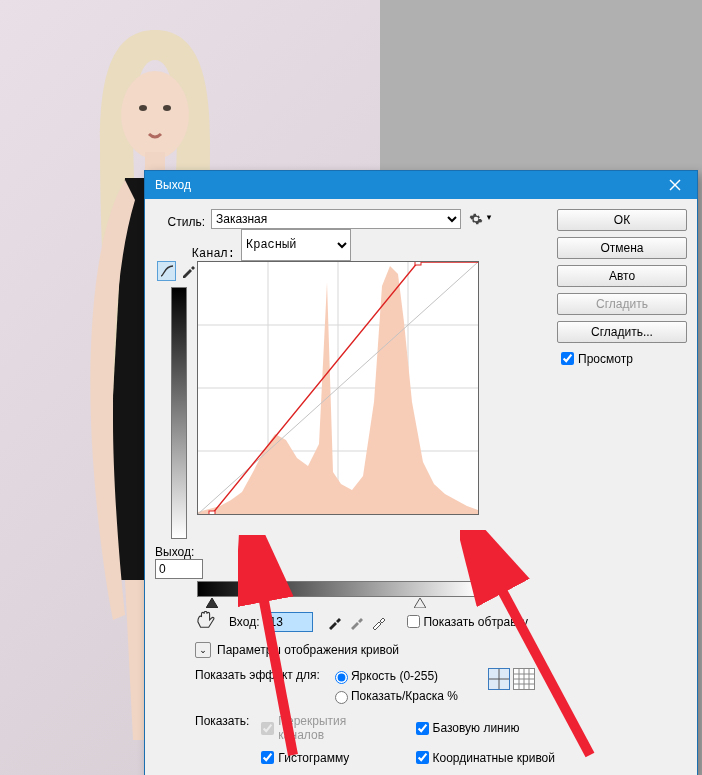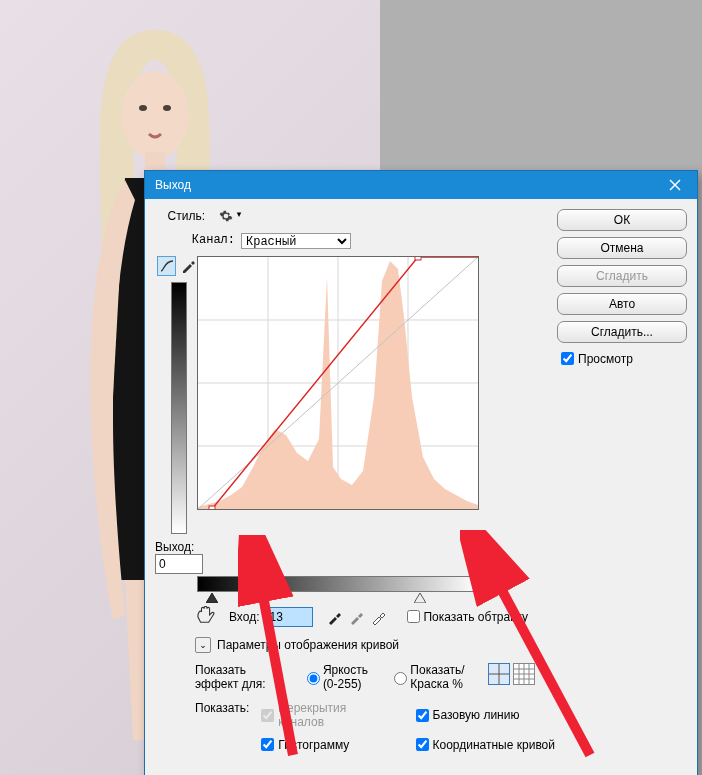--- a/index.html
+++ b/index.html
@@ -58,45 +58,45 @@
     width: 400px;
   }
   .right-col {
     width: 130px;
     margin-left: auto;
     display: flex;
     flex-direction: column;
     align-items: stretch;
   }
   .row {
-    display: flex; align-items: flex-start; margin-bottom: 7px;
+    display: flex; align-items: flex-end; margin-bottom: 0;
   }
   .lbl {
     text-align: right;
     margin-right: 6px;
   }
   select.style-select {
     width: 250px; height: 20px;
     background: #fff; border: 1px solid #999;
     font-family: inherit; font-size: 12px;
   }
   select.channel-select {
-    width: 110px; height: 16px;
+    width: 110px; height: 32px;
     background: #fff; border: 1px solid #999;
     font-family: inherit; font-size: 12px;
   }
   .gear {
     margin-left: 8px;
     font-size: 13px;
   }
   .btn {
     height: 22px;
     background: linear-gradient(#fdfdfd,#e5e5e5);
     border: 1px solid #8a8a8a;
-    border-radius: 7px;
+    border-radius: 2px;
     font-family: inherit;
     font-size: 12px;
     margin-bottom: 6px;
     cursor: pointer;
   }
   .btn.disabled { color: #999; }
   .preview-row {
     display: flex; align-items: center;
   }
   .preview-row input[type=checkbox]{ margin-right: 4px;}
@@ -168,21 +168,21 @@
   .show-clip { margin-left:16px; display:flex; align-items:center; }
   .disp-opts {
     margin-top:10px; margin-left:40px;
     display:flex; align-items:center;
   }
   .disp-opts .tw { width:14px; height:14px; border:1px solid #888; border-radius:2px; display:flex;align-items:center;justify-content:center; margin-right:6px; font-size:9px;}
   .effect-row, .show-row {
     margin-top:10px; margin-left:40px;
     display:flex; align-items:flex-start;
   }
-  .radio-col { margin-left:10px; display:flex; flex-direction:row; gap:4px;}
+  .radio-col { margin-left:10px; display:flex; flex-direction:column; gap:4px;}
   .radio-col label { display:flex; align-items:center; }
   .grid-icons { margin-left:auto; margin-right:20px; display:flex; gap:3px;}
   .grid-icons span{ width:20px;height:20px;border:1px solid #888; background:#fff; display:flex;}
   .grid-icons span svg{width:100%;height:100%;}
   .grid-icons .sel{border-color:#3a7bbf; background:#dceaf7;}
   .show-row .cbgrid{
     display:grid; grid-template-columns: auto auto; column-gap:18px; row-gap:6px;
     margin-left:8px;
   }
   .cbgrid label{ display:flex; align-items:center;}
@@ -229,20 +229,23 @@
         <line x1="11" y1="1" x2="1" y2="11" stroke="#fff" stroke-width="1.4"></line>
       </svg>
     </div>
   </div>
 
   <div class="content">
     <div class="left-col">
 
       <div class="row">
         <span class="lbl" style="width:50px;">Стиль:</span>
+        <select class="style-select">
+          <option>Заказная</option>
+        </select>
         <span class="gear">
           <svg width="14" height="14" viewBox="0 0 24 24">
               <path fill="#444" d="M12 8a4 4 0 1 0 0 8 4 4 0 0 0 0-8zm9 4a7 7 0 0 1-.1 1.2l2 1.6-2 3.4-2.4-.8a7 7 0 0 1-2 1.2l-.4 2.5h-4l-.4-2.5a7 7 0 0 1-2-1.2l-2.4.8-2-3.4 2-1.6A7 7 0 0 1 3 12a7 7 0 0 1 .1-1.2l-2-1.6 2-3.4 2.4.8a7 7 0 0 1 2-1.2L7.9 3h4l.4 2.5a7 7 0 0 1 2 1.2l2.4-.8 2 3.4-2 1.6c.1.4.1.8.1 1.1z"></path>
             </svg>
           <span style="font-size:9px;vertical-align:top">▾</span>
         </span>
       </div>
 
       <div class="row" style="margin-left:30px;font-family:Liberation Mono, monospace;">
         <span class="lbl" style="width:50px;">Канал:</span>
@@ -402,22 +405,22 @@
               <span>Координатные кривой</span>
             </label>
         </div>
       </div>
 
     </div>
 
     <div class="right-col">
       <button class="btn">ОК</button>
       <button class="btn">Отмена</button>
+      <button class="btn">Авто</button>
       <button class="btn disabled">Сгладить</button>
-      <button class="btn">Авто</button>
       <button class="btn">Сгладить...</button>
       <label class="preview-row">
         <input type="checkbox" checked="" style="">
           <span>Просмотр</span>
       </label>
     </div>
   </div>
 </div>
 
 <svg class="arrow" style="left:238px; top:535px;" width="80" height="225">

